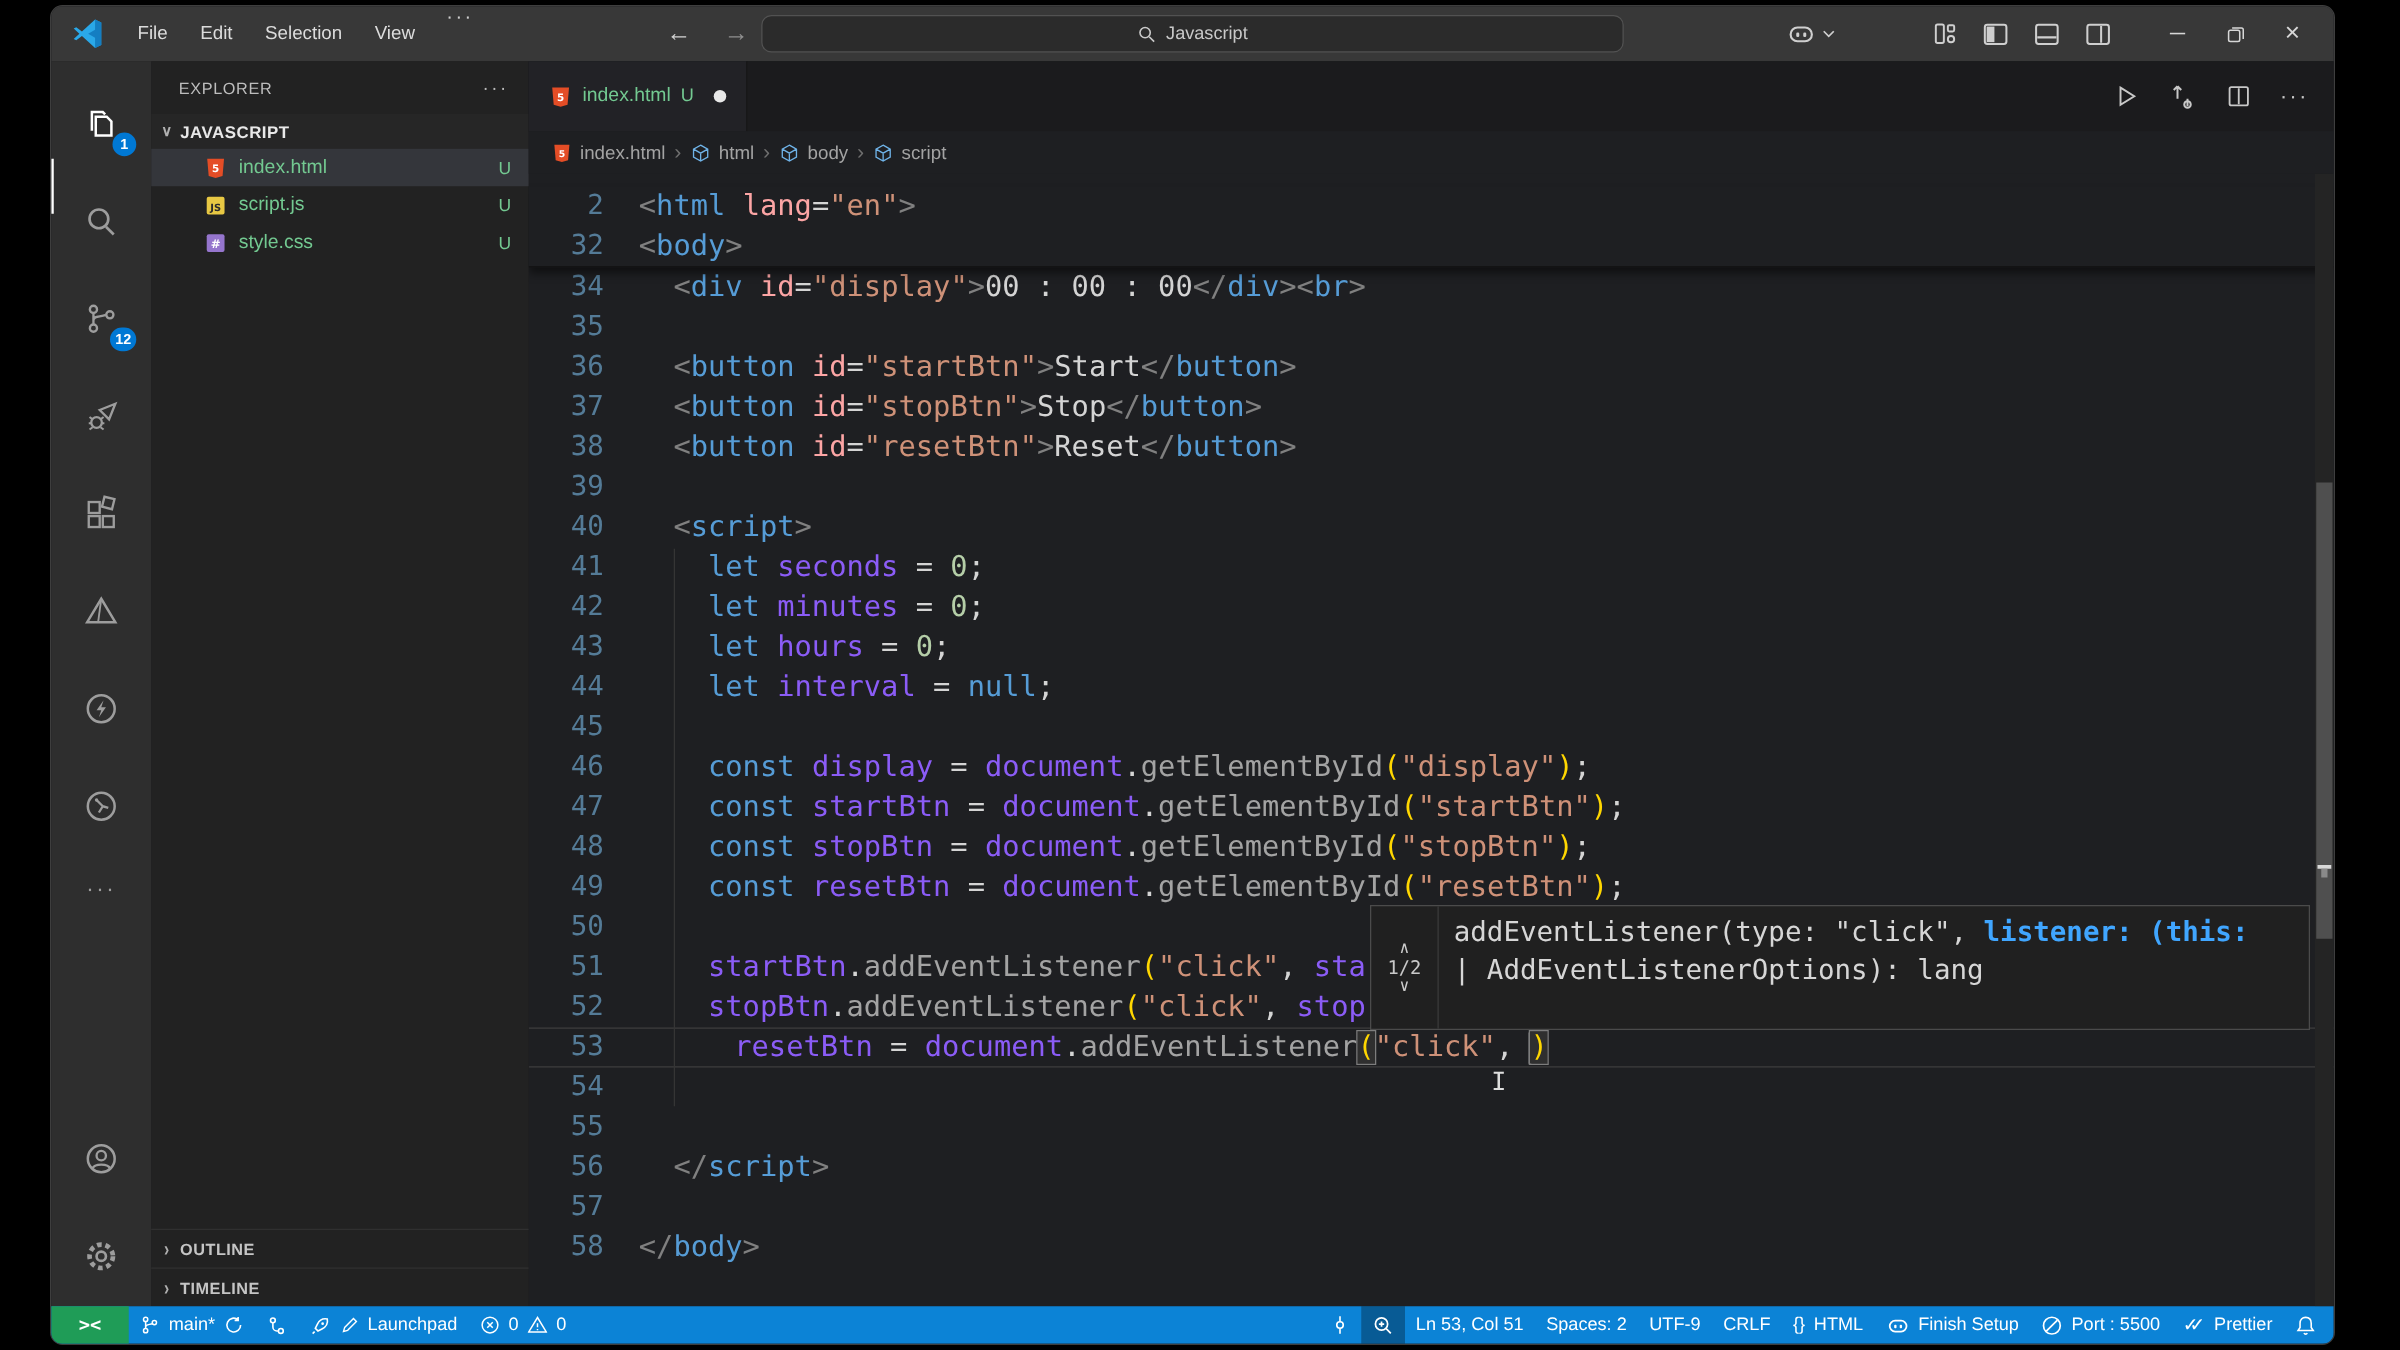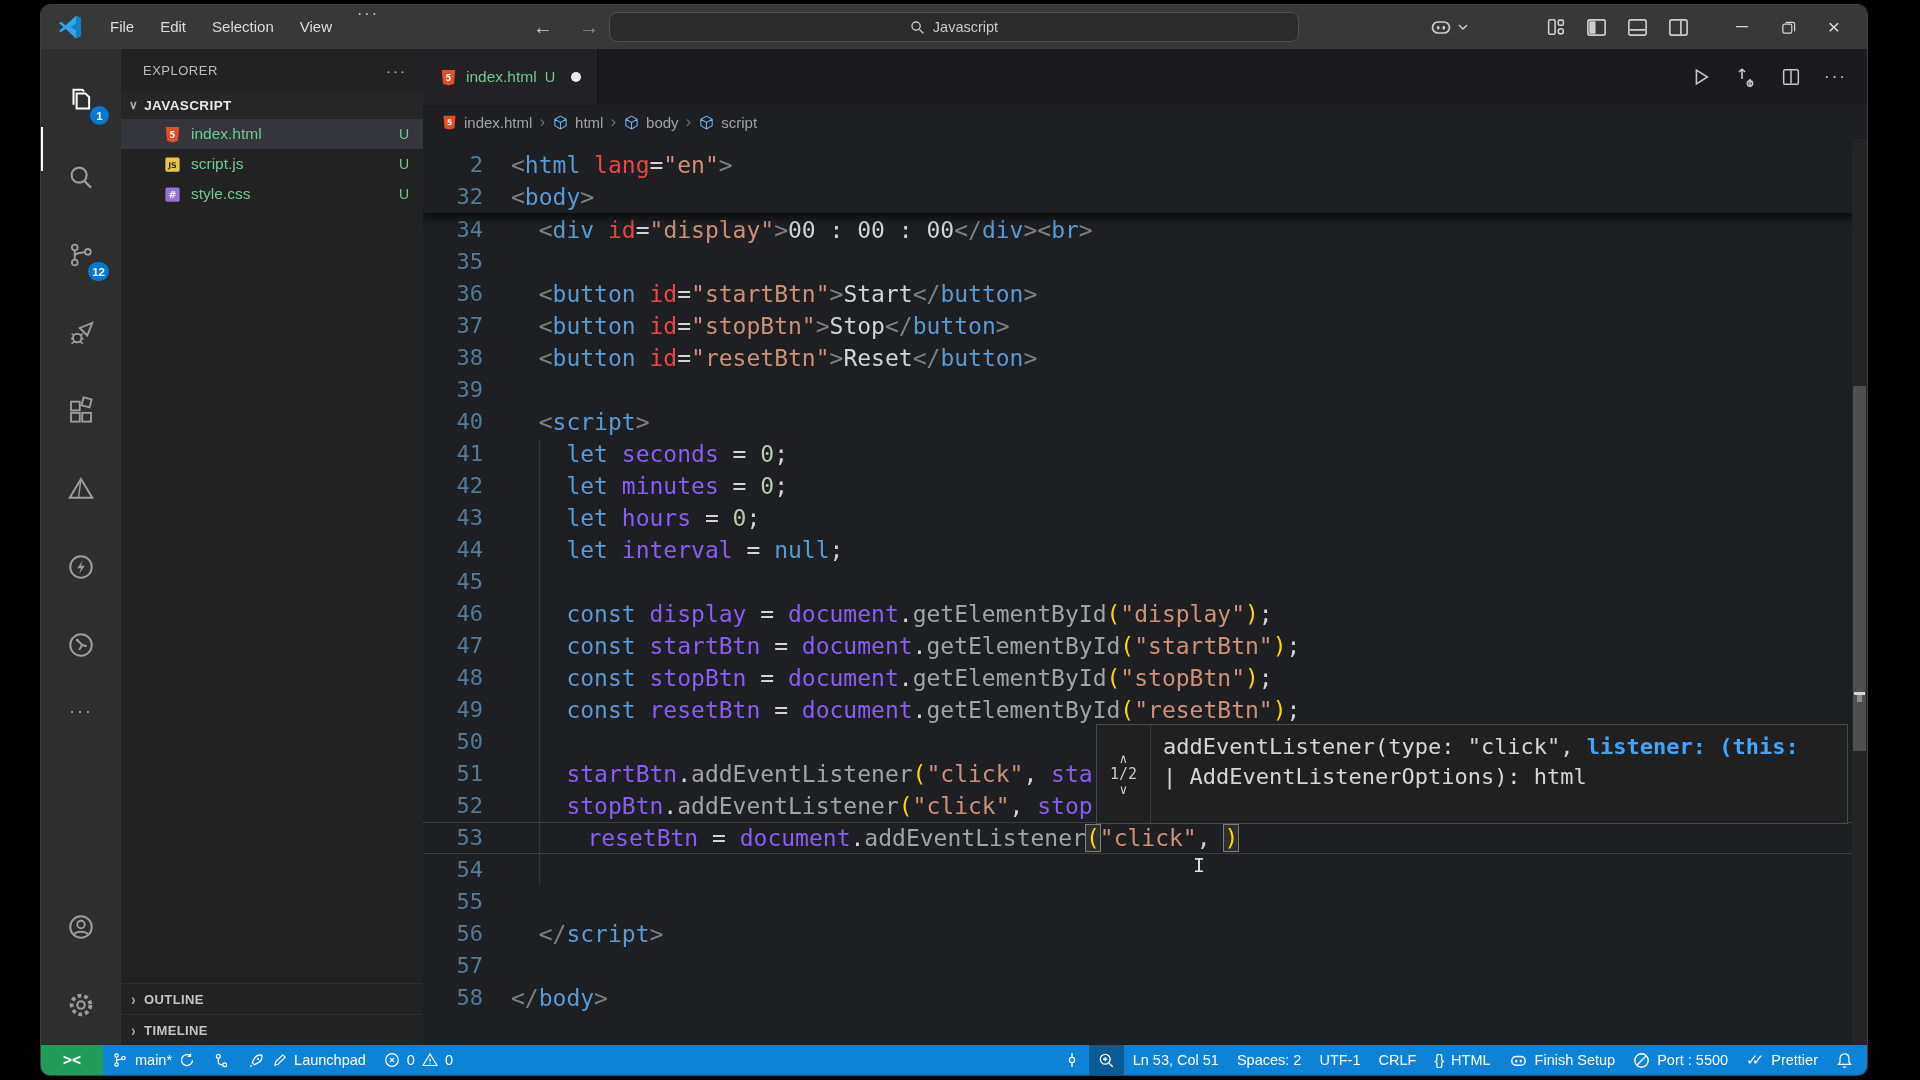--- a/index.html
+++ b/index.html
@@ -77,21 +77,21 @@
 
   
   .codewrap { position:relative; flex:1; overflow:hidden; padding-top:10px;
               font-family:"DejaVu Sans Mono","Liberation Mono",monospace; font-size:23px; }
   .crow { display:flex; height:32px; line-height:32px; position:relative; }
   .lnum { width:60px; text-align:right; color:#547b97; flex:none; font-size:22px; }
   .lcode { padding-left:28px; white-space:pre; flex:1; }
   .crow.current { border-top:1px solid #3e3e3e; border-bottom:1px solid #3e3e3e; line-height:30px;gap:21px; }
   .sticky { position:relative; z-index:3; background:#1e1f22; box-shadow:0 5px 7px rgba(0,0,0,.5);
             border-bottom:1px solid #101010; }
-  .tk-tag{color:#569cd6} .tk-punct{color:#808080} .tk-attr{color:#ef4444}
+  .tk-tag{color:#569cd6} .tk-punct{color:#808080} .tk-attr{color:#fca5a5}
   .tk-op{color:#d4d4d4} .tk-str{color:#ce9178} .tk-txt{color:#d4d4d4}
   .tk-kw{color:#569cd6} .tk-var{color:#8b5cf6} .tk-num{color:#b5cea8}
   .tk-fn{color:#a3a3a3} .tk-brk{color:#ffd700}
   .tk-brkbox{color:#ffd700; outline:1px solid #7d7d7d; background:#2f2f2f;}
   .caret { display:inline-block; width:2px; height:25px; background:#ececec; vertical-align:middle; margin:0 -1px; }
   .indent-guide { position:absolute; left:116px; top:300px; bottom:160px; width:1px; background:#353535; }
 
   
   .hint { position:absolute; left:673px; top:585px; width:752px; min-height:100px; z-index:5;
           background:#202020; border:1px solid #4b4b4b; display:flex; }
@@ -511,21 +511,21 @@
             </div>
           </div>
         <div class="indent-guide"></div>
 
         <div class="hint">
           <div class="hint-nav">
             <span class="chev">∧</span>
             <span>1/2</span>
             <span class="chev">∨</span>
           </div>
-          <div class="hint-body" id="hint-body"><div><span class="hl-plain">addEventListener(type: "click", </span><span class="hl-active">listener: (this:</span></div><div><span class="hl-plain">| AddEventListenerOptions): html</span></div></div>
+          <div class="hint-body" id="hint-body"><div><span class="hl-plain">addEventListener(type: "click", </span><span class="hl-active">listener: (this:</span></div><div><span class="hl-plain">| AddEventListenerOptions): lang</span></div></div>
         </div>
 
         <div class="vscroll">
           <div class="vthumb"></div>
           <div class="ovr-cursor"></div>
         </div>
 
         <div class="mouse-ibeam">I</div>
       </div>
     </div>
@@ -591,21 +591,21 @@
           <path d="M10.3 10.3 l3.5 3.5 M4.8 6.8 h4 M6.8 4.8 v4" stroke="#fff" stroke-width="1.3"></path>
         </svg>
       </div>
       <div class="sb-item">
         <span>Ln 53, Col 51</span>
       </div>
       <div class="sb-item">
         <span>Spaces: 2</span>
       </div>
       <div class="sb-item">
-        <span>UTF-1</span>
+        <span>UTF-9</span>
       </div>
       <div class="sb-item">
         <span>CRLF</span>
       </div>
       <div class="sb-item">
         <span>{}</span>
         <span>HTML</span>
       </div>
       <div class="sb-item">
         <svg width="19" height="19" viewBox="0 0 24 24">

